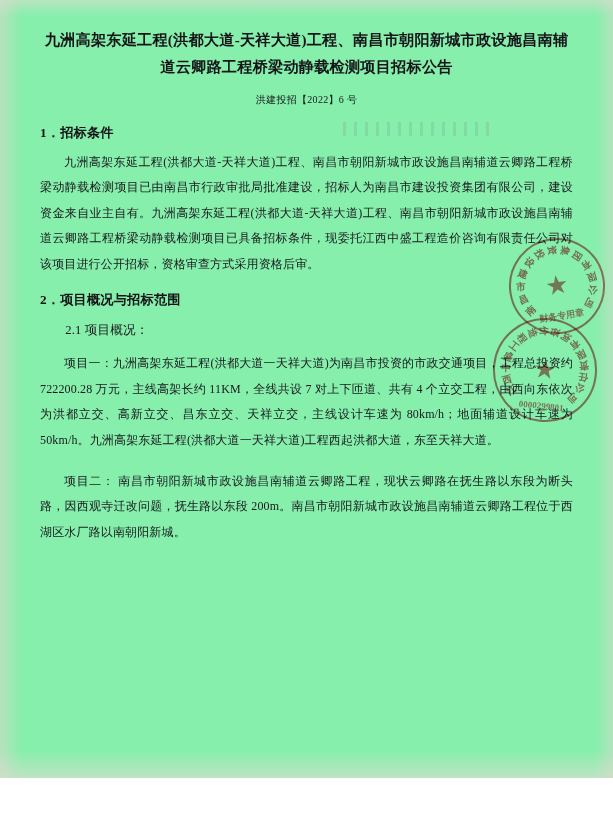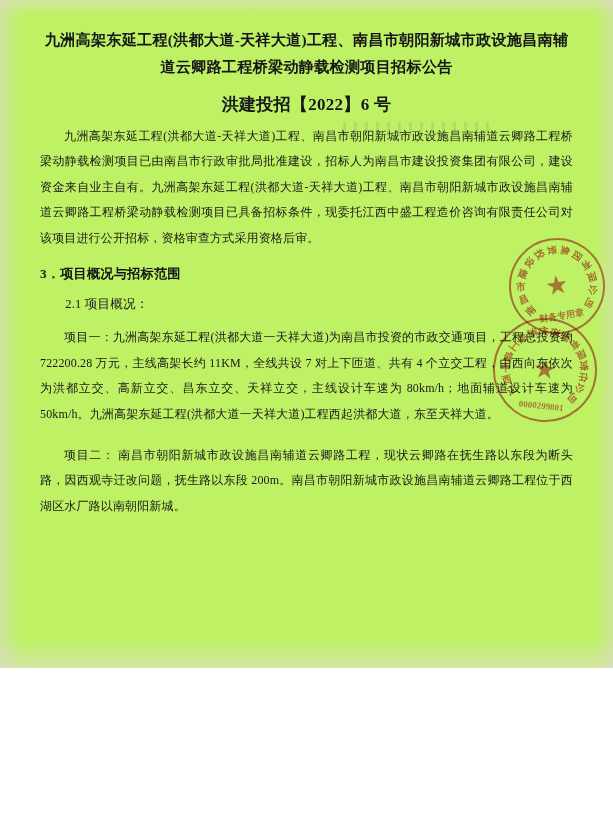--- a/index.html
+++ b/index.html
@@ -9,22 +9,22 @@
   body {
     width: 613px;
     height: 817px;
     background: #ffffff;
     font-family: "Liberation Serif", "DejaVu Serif", serif;
     overflow: hidden;
   }
   .page {
     position: relative;
     width: 613px;
-    height: 668px;
-    background: #bef264;
+    height: 778px;
+    background: #86efac;
     box-sizing: border-box;
     overflow: hidden;
   }
   
   .paper-shade {
     position: absolute;
     inset: 0;
     background:
       linear-gradient(90deg, rgba(222,216,205,0.55) 0px, rgba(255,255,255,0) 22px),
       linear-gradient(270deg, rgba(222,216,205,0.5) 0px, rgba(255,255,255,0) 18px),
@@ -42,22 +42,22 @@
     line-height: 27px;
     font-weight: bold;
     text-align: center;
     letter-spacing: 0.2px;
     color: #16161a;
     font-family: "Liberation Serif", "DejaVu Serif", serif;
   }
   .doc-number {
     margin-top: 13px;
     text-align: center;
-    font-size: 17px;
-    font-weight: bold;
+    font-size: 10px;
+    font-weight: normal;
     color: #17171b;
     letter-spacing: 0.3px;
   }
   .section-head {
     margin-top: 17px;
     font-size: 13.2px;
     font-weight: bold;
     color: #141418;
     letter-spacing: 0.2px;
   }
@@ -160,26 +160,27 @@
 <div class="page">
   <div class="paper-shade"></div>
   <div class="faint-marks"></div>
 
   <div class="content">
 
     <h1 class="doc-title">九洲高架东延工程(洪都大道-天祥大道)工程、南昌市朝阳新城市政设施昌南辅道云卿路工程桥梁动静载检测项目招标公告</h1>
 
     <div class="doc-number">洪建投招【2022】6 号</div>
 
+    <div class="section-head">1．招标条件</div>
 
     <div class="para-block">
       <p class="body">九洲高架东延工程(洪都大道-天祥大道)工程、南昌市朝阳新城市政设施昌南辅道云卿路工程桥梁动静载检测项目已由南昌市行政审批局批准建设，招标人为南昌市建设投资集团有限公司，建设资金来自业主自有。九洲高架东延工程(洪都大道-天祥大道)工程、南昌市朝阳新城市政设施昌南辅道云卿路工程桥梁动静载检测项目已具备招标条件，现委托江西中盛工程造价咨询有限责任公司对该项目进行公开招标，资格审查方式采用资格后审。</p>
     </div>
 
-    <div class="section-head tight">3．项目概况与招标范围</div>
+    <div class="section-head tight">2．项目概况与招标范围</div>
 
     <div class="sub-head">2.1 项目概况：</div>
 
     <div class="para-block">
       <p class="body">项目一：九洲高架东延工程(洪都大道一天祥大道)为南昌市投资的市政交通项目，工程总投资约 722200.28 万元，主线高架长约 11KM，全线共设 7 对上下匝道、共有 4 个立交工程，由西向东依次为洪都立交、高新立交、昌东立交、天祥立交，主线设计车速为 80km/h；地面辅道设计车速为 50km/h。九洲高架东延工程(洪都大道一天祥大道)工程西起洪都大道，东至天祥大道。</p>
       <p class="body">项目二： 南昌市朝阳新城市政设施昌南辅道云卿路工程，现状云卿路在抚生路以东段为断头路，因西观寺迁改问题，抚生路以东段 200m。南昌市朝阳新城市政设施昌南辅道云卿路工程位于西湖区水厂路以南朝阳新城。</p>
     </div>
 
 
 

